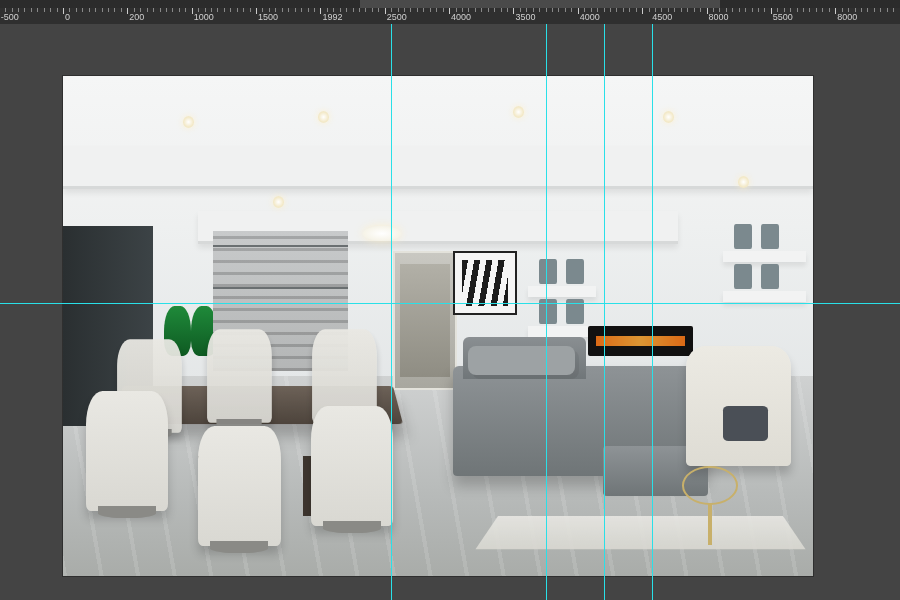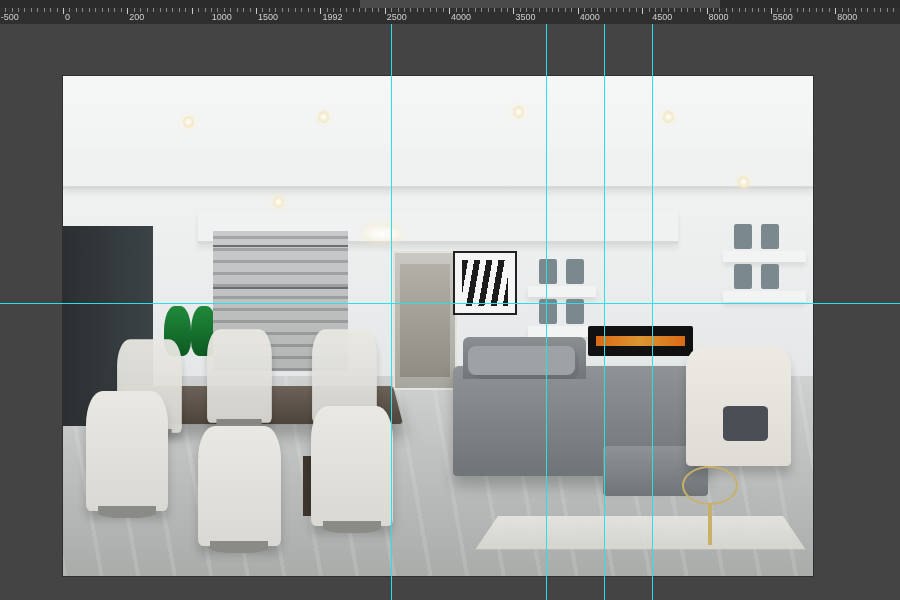--- a/index.html
+++ b/index.html
@@ -382,21 +382,21 @@
       <div class="tick" style="left: 133.785px;"></div>
       <div class="tick" style="left: 140.22px;"></div>
       <div class="tick" style="left: 146.655px;"></div>
       <div class="tick" style="left: 153.09px;"></div>
       <div class="tick" style="left: 159.525px;"></div>
       <div class="tick" style="left: 165.96px;"></div>
       <div class="tick" style="left: 172.395px;"></div>
       <div class="tick" style="left: 178.83px;"></div>
       <div class="tick" style="left: 185.265px;"></div>
       <div class="tick major" style="left: 191.7px;"></div>
-      <div class="major-label" style="left: 191.7px; margin-left: 18px;">1000</div>
+      <div class="major-label" style="left: 191.7px;">1000</div>
       <div class="tick" style="left: 198.135px;"></div>
       <div class="tick" style="left: 204.57px;"></div>
       <div class="tick" style="left: 211.005px;"></div>
       <div class="tick" style="left: 217.44px;"></div>
       <div class="tick" style="left: 223.875px;"></div>
       <div class="tick" style="left: 230.31px;"></div>
       <div class="tick" style="left: 236.745px;"></div>
       <div class="tick" style="left: 243.18px;"></div>
       <div class="tick" style="left: 249.615px;"></div>
       <div class="tick major" style="left: 256.05px;"></div>

